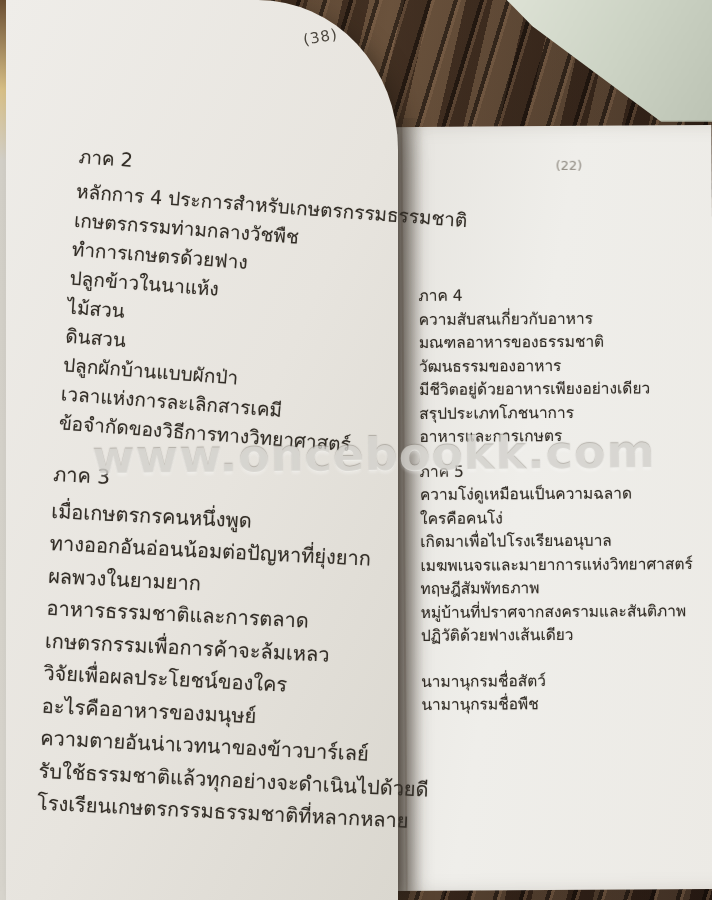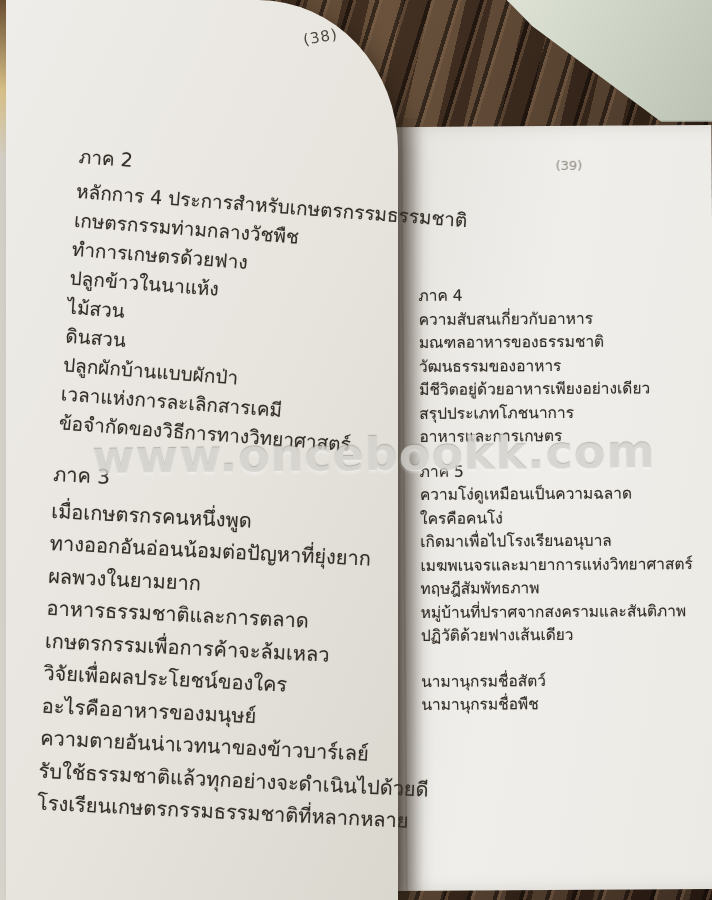--- a/index.html
+++ b/index.html
@@ -68,21 +68,21 @@
   }
 </style>
 </head>
 <body>
 
 <div class="scene">
 
   <div class="fabric"></div>
 
   <div class="right-page">
-    <div class="pnum right-pnum">(39)</div>
+    <div class="pnum right-pnum">(22)</div>
 
     <div class="rtext toc">
       <div class="section s4">
         <div class="line heading">ภาค 4</div>
         <div>
             <div class="line">ความสับสนเกี่ยวกับอาหาร</div>
             <div class="line">มณฑลอาหารของธรรมชาติ</div>
             <div class="line">วัฒนธรรมของอาหาร</div>
             <div class="line">มีชีวิตอยู่ด้วยอาหารเพียงอย่างเดียว</div>
             <div class="line">สรุปประเภทโภชนาการ</div>

